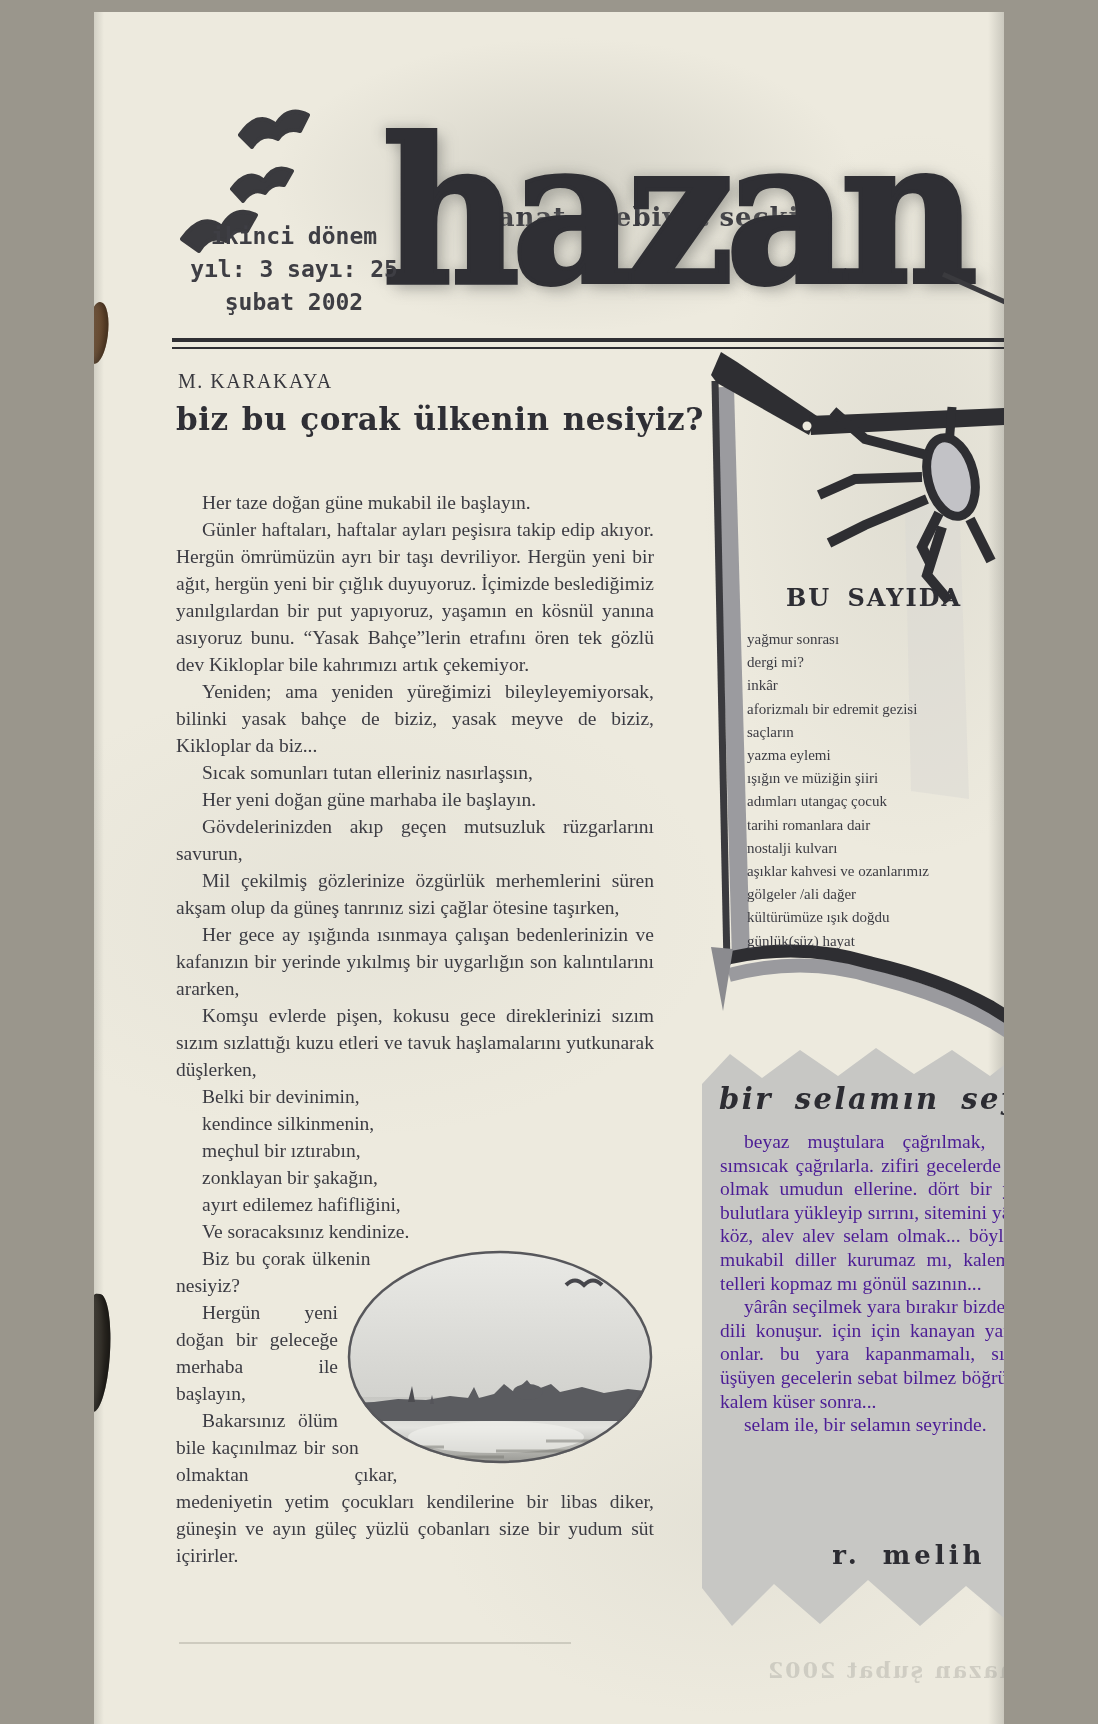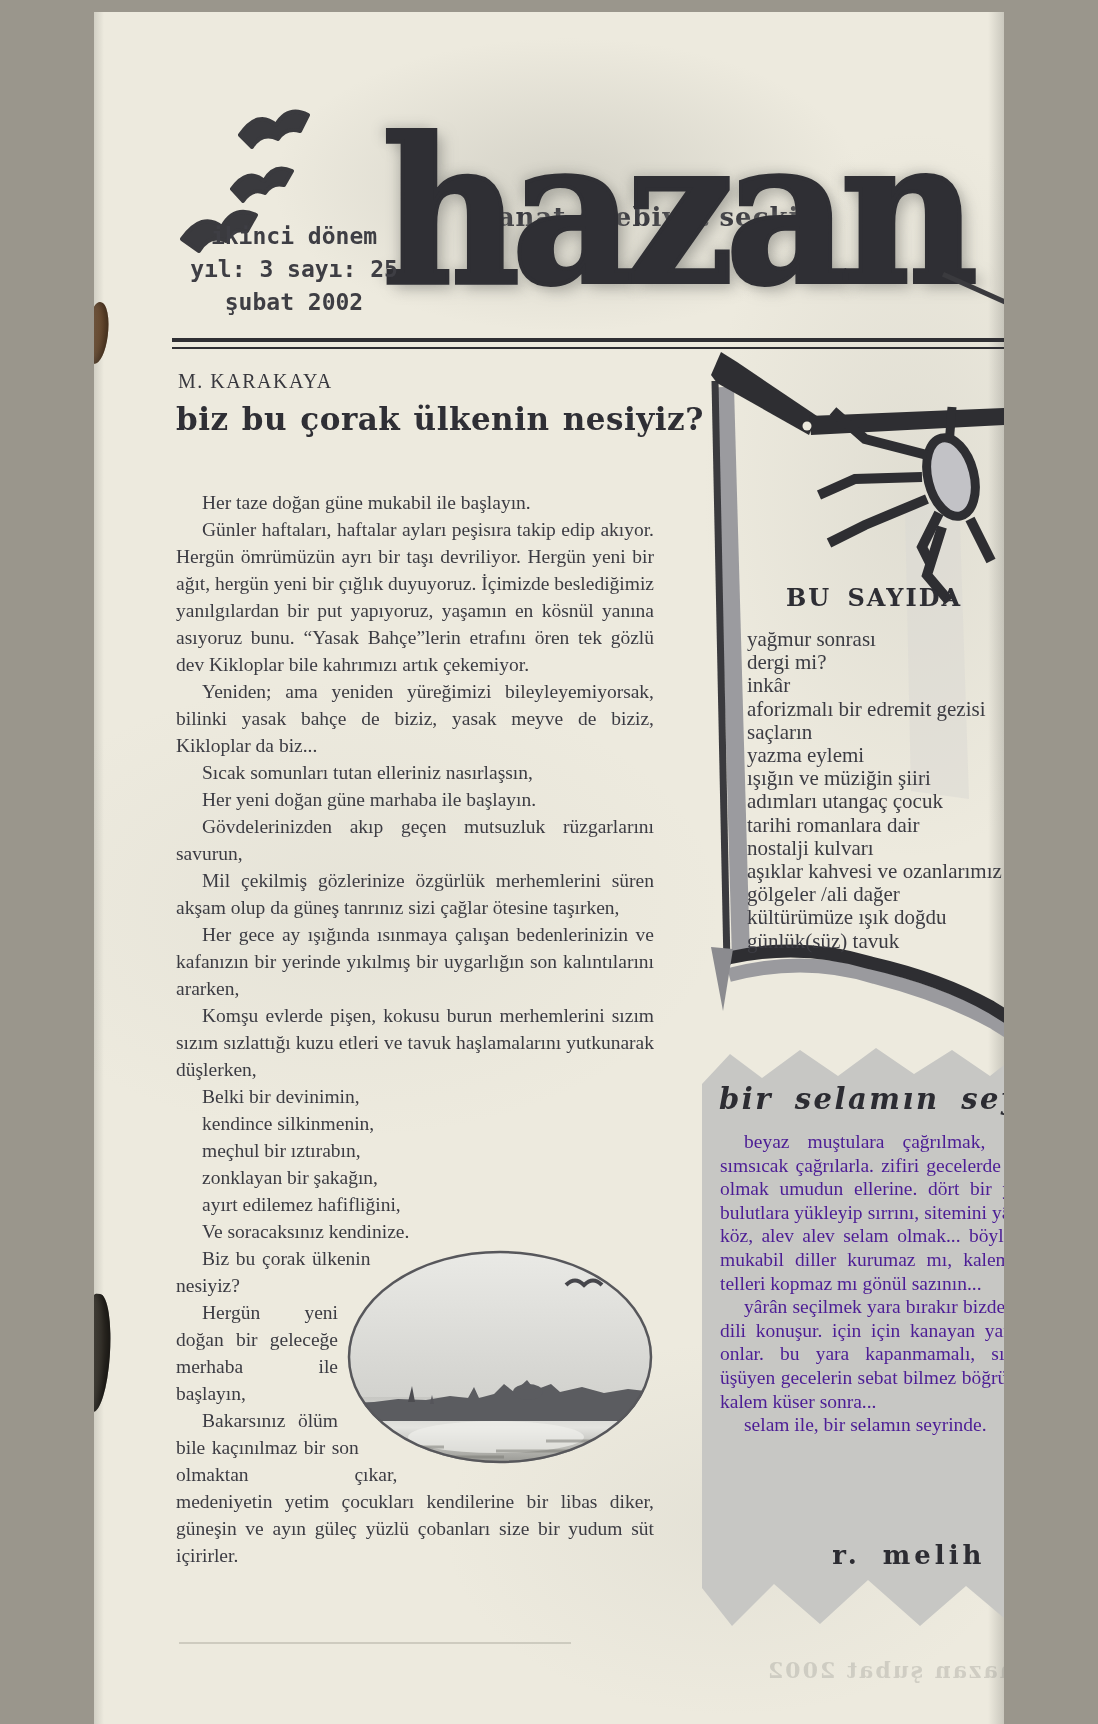--- a/index.html
+++ b/index.html
@@ -48,21 +48,21 @@
   .oval-figure svg{display:block;width:308px;height:216px;}
   .faint-rule{position:absolute;left:85px;top:1630px;width:392px;height:2px;background:#c8c5ba;opacity:.85;}
 
   
   .toc-area{position:absolute;left:565px;top:335px;width:480px;height:722px;}
   .toc-frame{position:absolute;inset:0;z-index:1;}
   .toc-heading{position:absolute;z-index:2;left:60px;top:236px;width:310px;text-align:center;
     font-family:"DejaVu Serif",serif;font-weight:bold;font-size:24px;letter-spacing:2px;
     word-spacing:6px;color:#2e2e34;}
   .toc-list{position:absolute;z-index:2;left:88px;top:281px;width:328px;
-    font-size:21px;line-height:23.2px;color:#3c3c43;}
+    font-size:15px;line-height:23.2px;color:#3c3c43;}
   .toc-row{display:flex;}
   .toc-title{flex:1;}
   .toc-page{width:36px;flex:none;}
 
   
   .gray-panel{position:absolute;left:608px;top:1028px;width:434px;height:592px;background:#c7c7c4;
     clip-path:polygon(0px 44px,28px 14px,60px 38px,98px 10px,136px 36px,174px 8px,212px 34px,
       250px 10px,288px 36px,324px 8px,360px 32px,398px 10px,434px 30px,
       434px 520px,406px 588px,362px 542px,314px 588px,264px 546px,218px 586px,166px 540px,
       118px 584px,72px 544px,30px 586px,0px 548px);}
@@ -112,21 +112,21 @@
     <h1 class="headline">biz bu çorak ülkenin nesiyiz?</h1>
     <div class="article-body">
       <p>Her taze doğan güne mukabil ile başlayın.</p>
       <p>Günler haftaları, haftalar ayları peşisıra takip edip akıyor. Hergün ömrümüzün ayrı bir taşı devriliyor. Hergün yeni bir ağıt, hergün yeni bir çığlık duyuyoruz. İçimizde beslediğimiz yanılgılardan bir put yapıyoruz, yaşamın en kösnül yanına asıyoruz bunu. “Yasak Bahçe”lerin etrafını ören tek gözlü dev Kikloplar bile kahrımızı artık çekemiyor.</p>
       <p>Yeniden; ama yeniden yüreğimizi bileyleyemiyorsak, bilinki yasak bahçe de biziz, yasak meyve de biziz, Kikloplar da biz...</p>
       <p>Sıcak somunları tutan elleriniz nasırlaşsın,</p>
       <p>Her yeni doğan güne marhaba ile başlayın.</p>
       <p>Gövdelerinizden akıp geçen mutsuzluk rüzgarlarını savurun,</p>
       <p>Mil çekilmiş gözlerinize özgürlük merhemlerini süren akşam olup da güneş tanrınız sizi çağlar ötesine taşırken,</p>
       <p>Her gece ay ışığında ısınmaya çalışan bedenlerinizin ve kafanızın bir yerinde yıkılmış bir uygarlığın son kalıntılarını ararken,</p>
-      <p>Komşu evlerde pişen, kokusu burun merhemlerini sızım sızım sızlattığı kuzu etleri ve tavuk haşlamalarını yutkunarak düşlerken,</p>
+      <p>Komşu evlerde pişen, kokusu gece direklerinizi sızım sızım sızlattığı kuzu etleri ve tavuk haşlamalarını yutkunarak düşlerken,</p>
       <p>Belki bir devinimin,</p>
       <p>kendince silkinmenin,</p>
       <p>meçhul bir ıztırabın,</p>
       <p>zonklayan bir şakağın,</p>
       <p>ayırt edilemez hafifliğini,</p>
       <p>Ve soracaksınız kendinize.</p>
 
       <div class="oval-figure">
         <svg viewBox="0 0 308 216">
           <defs>
@@ -252,21 +252,21 @@
         </div>
       <div class="toc-row">
           <span class="toc-title">gölgeler /ali dağer</span>
           <span class="toc-page">11</span>
         </div>
       <div class="toc-row">
           <span class="toc-title">kültürümüze ışık doğdu</span>
           <span class="toc-page">11</span>
         </div>
       <div class="toc-row">
-          <span class="toc-title">günlük(süz) tavuk</span>
+          <span class="toc-title">günlük(süz) hayat</span>
           <span class="toc-page">12</span>
         </div>
     </div>
   </div>
 
   <div class="gray-panel">
     <h2 class="panel-title">bir selamın seyrinde</h2>
     <div class="panel-body">
       <p>beyaz muştulara çağrılmak, gönül dolusu sımsıcak çağrılarla. zifiri gecelerde bir beyaz ışık olmak umudun ellerine. dört bir yana yol alan bulutlara yükleyip sırrını, sitemini yârân diline köz köz, alev alev selam olmak... böylesi bir selama mukabil diller kurumaz mı, kalem düşmez mi, telleri kopmaz mı gönül sazının...</p>
       <p>yârân seçilmek yara bırakır bizde. dostlar gönül dili konuşur. için için kanayan yaradan beslenir onlar. bu yara kapanmamalı, sıcak tutulmalı üşüyen gecelerin sebat bilmez böğründe. dil kurur, kalem küser sonra...</p>

